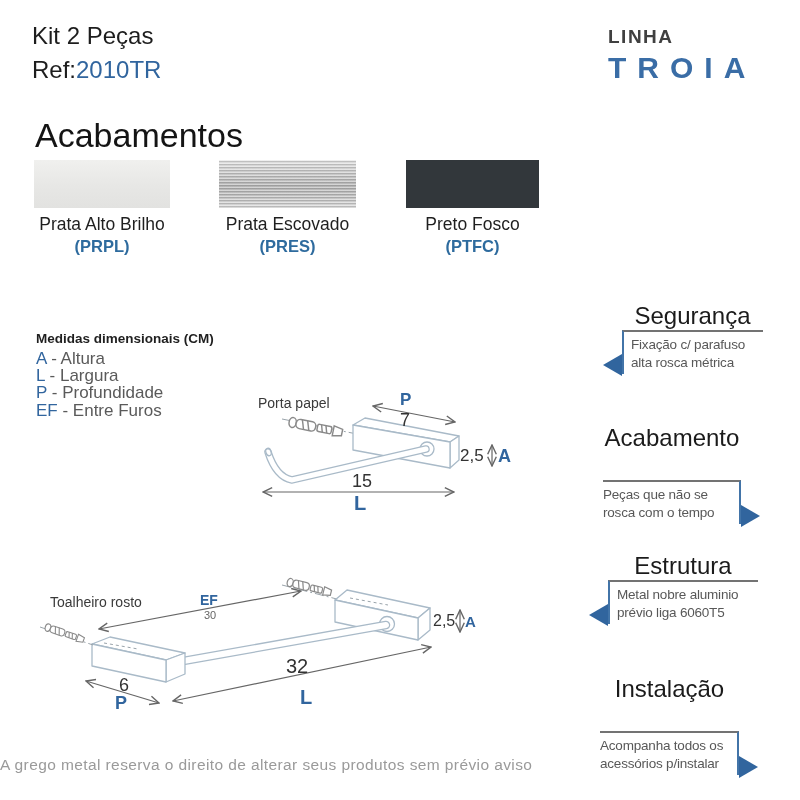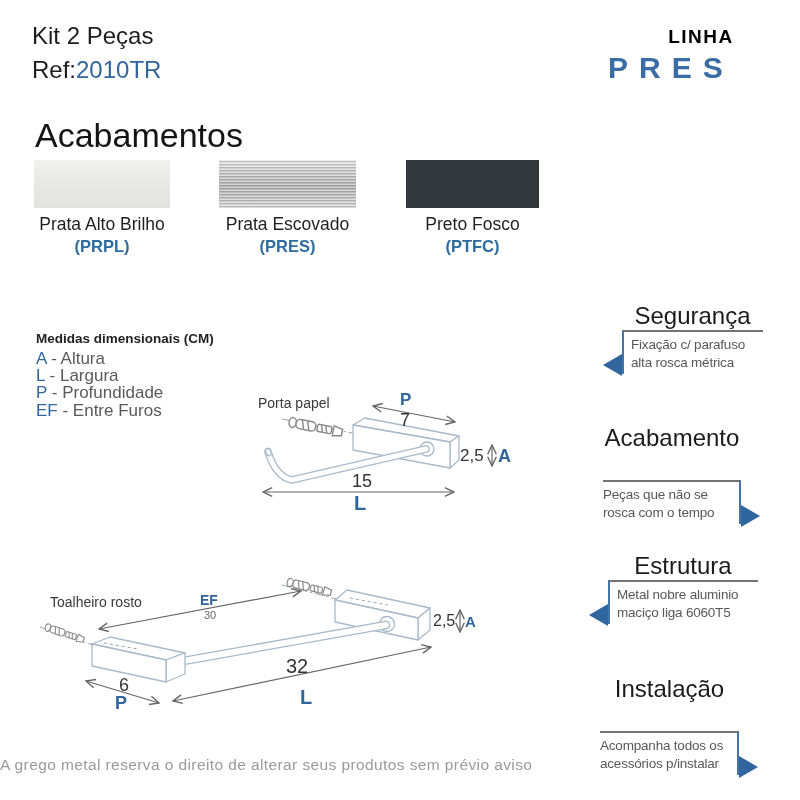--- a/index.html
+++ b/index.html
@@ -8,21 +8,21 @@
     position:relative; background:#ffffff; overflow:hidden;
     font-family:"Liberation Sans", sans-serif; color:#1c1c1c;
   }
   .abs { position:absolute; }
 
   
   .kit-title { left:32px; top:22px; font-size:24px; color:#1d1d1d; }
   .ref-line  { left:32px; top:56px; font-size:24px; color:#1d1d1d; }
   .ref-line .blue { color:#31659e; }
   .brand { left:608px; top:26px; }
-  .brand .linha { font-size:19px; font-weight:600; letter-spacing:1.5px; color:#000000;text-align:right; }
+  .brand .linha { font-size:19px; font-weight:600; letter-spacing:1.5px; color:#404040; }
   .brand .troia { font-size:30px; font-weight:600; letter-spacing:11px; color:#3a6da6; margin-top:3px; white-space:nowrap; }
 
   
   .finishes-title { left:35px; top:116px; font-size:34px; color:#141414; }
   .swatch { top:160px; height:48px; }
   .swatch.gloss  { left:34px;  width:136px; background:linear-gradient(180deg,#f0f0ee 0%,#e7e7e5 55%,#e2e2e0 100%); }
   .swatch.brushed{ left:219px; width:137px;
     background:
       repeating-linear-gradient(180deg, rgba(255,255,255,.45) 0 1px, rgba(110,110,110,.28) 1px 2px, rgba(215,215,215,.18) 2px 3px),
       linear-gradient(180deg,#e2e2e2 0%,#c7c7c7 28%,#aeaeae 55%,#bdbdbd 75%,#dadada 100%);
@@ -82,21 +82,21 @@
 </style>
 </head>
 <body>
 
 <div class="abs kit-title">Kit 2 Peças</div>
 <div class="abs ref-line">
   <span>Ref:</span><span class="blue">2010TR</span>
 </div>
 <div class="abs brand">
   <div class="linha">LINHA</div>
-  <div class="troia">PRES</div>
+  <div class="troia">TROIA</div>
 </div>
 
 <div class="abs finishes-title">Acabamentos</div>
 <div class="abs swatch gloss"></div>
 <div class="abs swatch brushed"></div>
 <div class="abs swatch matte"></div>
 <div class="abs sw-label l1">
   <div class="sw-name">Prata Alto Brilho</div>
   <div class="sw-code">(PRPL)</div>
 </div>
@@ -212,21 +212,21 @@
   <div class="ft-body">
     <div>Peças que não se</div>
     <div>rosca com o tempo</div>
     <span class="tri"></span>
   </div>
 </div>
 <div class="feature f3 arr-left">
   <div class="ft-title">Estrutura</div>
   <div class="ft-body">
     <div>Metal nobre aluminio</div>
-    <div>maciço liga 6060T5</div>
+    <div>prévio liga 6060T5</div>
     <span class="tri"></span>
   </div>
 </div>
 <div class="feature f4 arr-right">
   <div class="ft-title">Instalação</div>
   <div class="ft-body">
     <div>Acompanha todos os</div>
     <div>acessórios p/instalar</div>
     <span class="tri"></span>
   </div>

